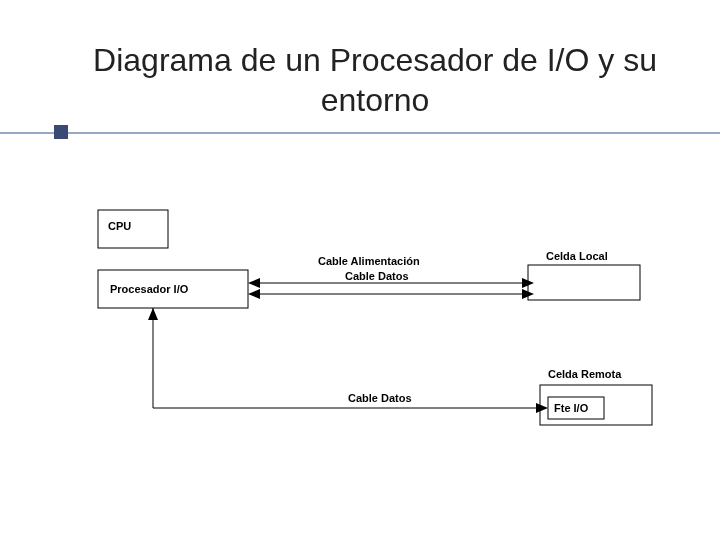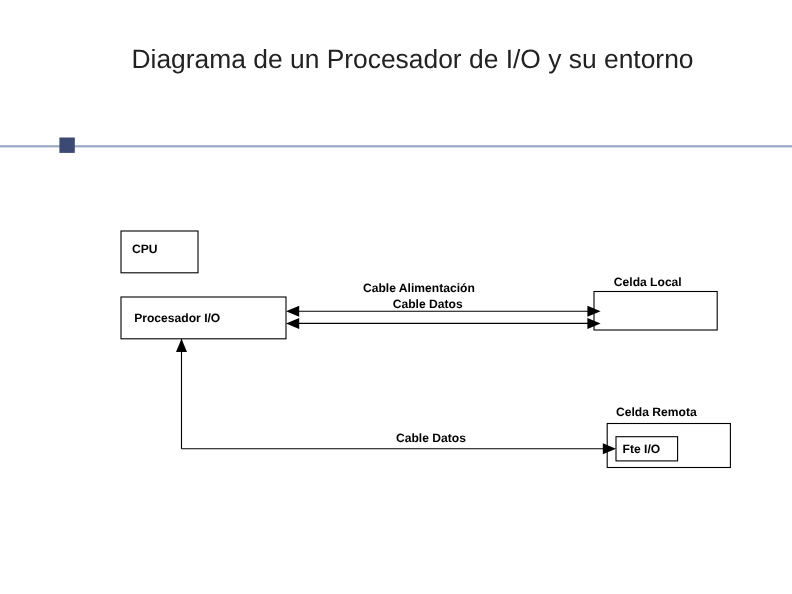--- a/index.html
+++ b/index.html
@@ -9,21 +9,21 @@
     background: #fff;
     font-family: Verdana, Geneva, sans-serif;
     position: relative;
     overflow: hidden;
   }
   .title {
     position: absolute;
     top: 40px;
     left: 70px;
     right: 40px;
-    font-size: 24px;
+    font-size: 32px;
     font-weight: 400;
     color: #222;
     text-align: center;
     line-height: 1.25;
   }
   .title-underline {
     position: absolute;
     top: 132px;
     left: 0;
     width: 720px;
@@ -34,21 +34,21 @@
     position: absolute;
     top: 125px;
     left: 54px;
     width: 14px;
     height: 14px;
     background: #3a4a74;
   }
   .diagram {
     position: absolute;
     top: 150px;
-    left: 60px;
+    left: 48px;
     width: 610px;
     height: 320px;
   }
   .diagram svg { width: 100%; height: 100%; }
   .box-text {
     font-family: Verdana, Geneva, sans-serif;
     font-size: 11px;
     font-weight: 700;
     fill: #000;
   }

